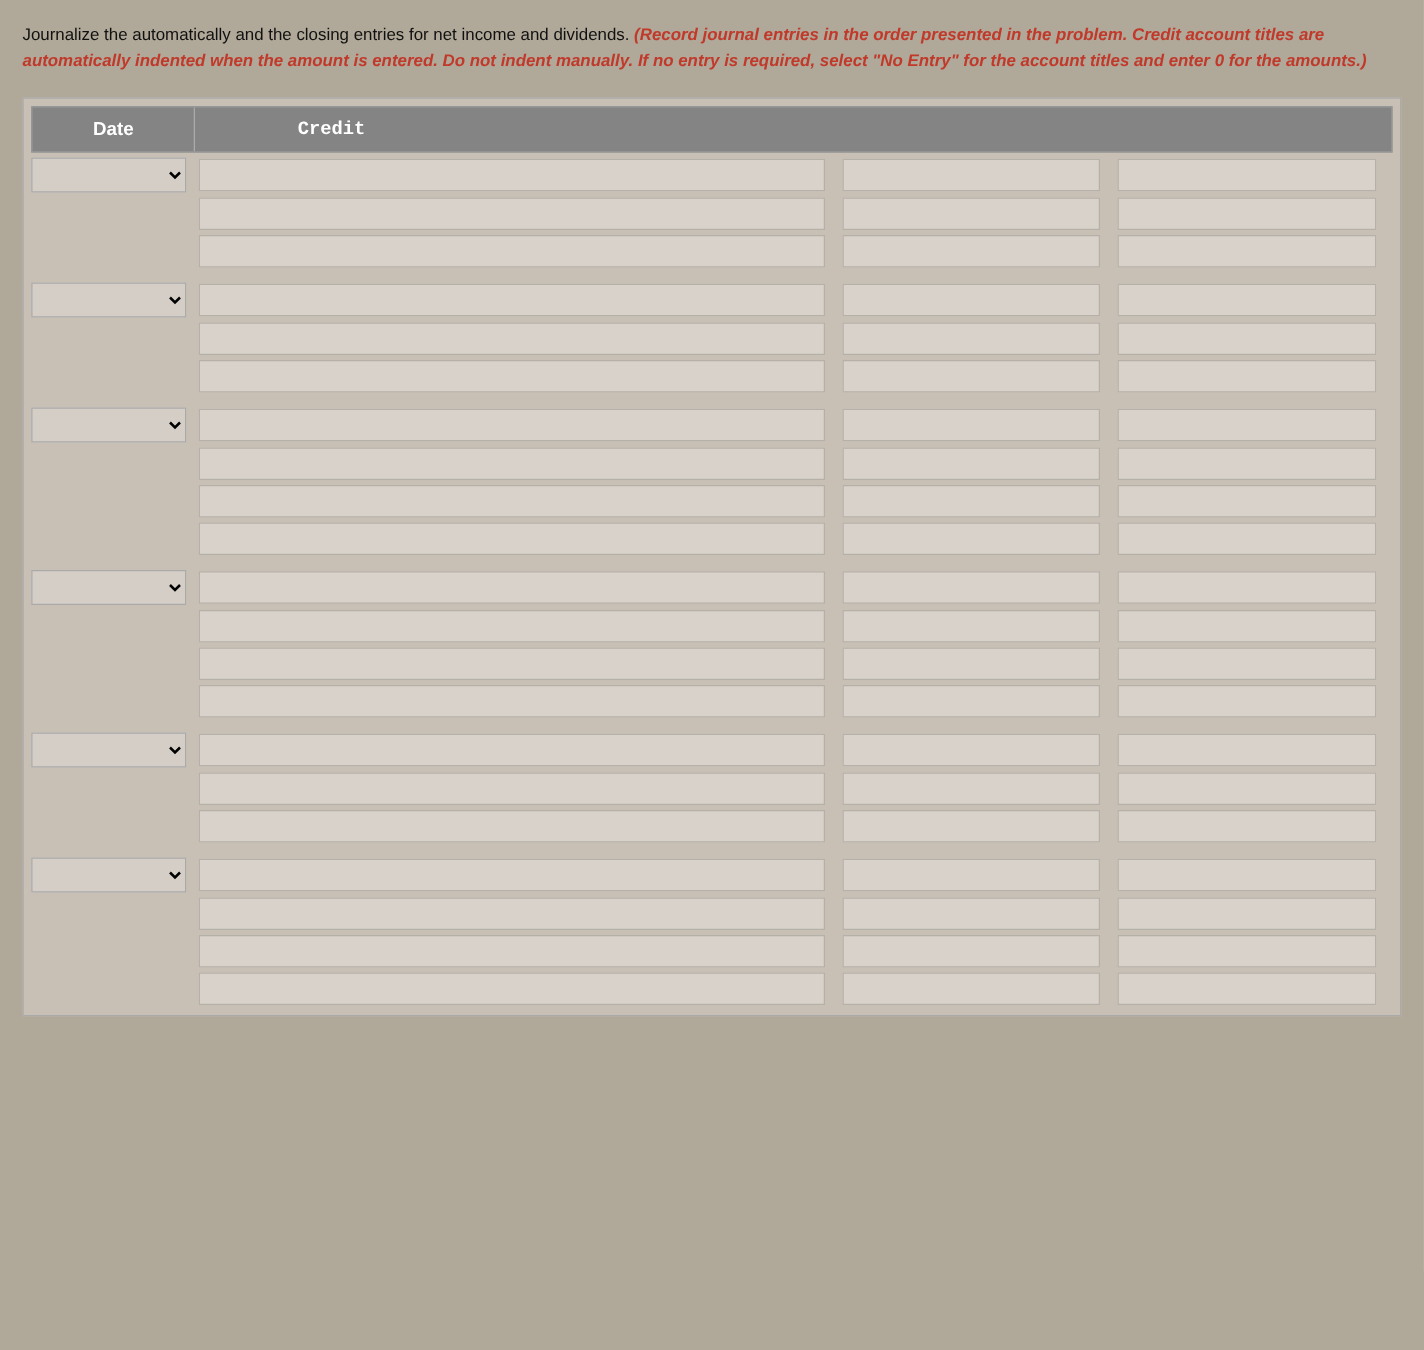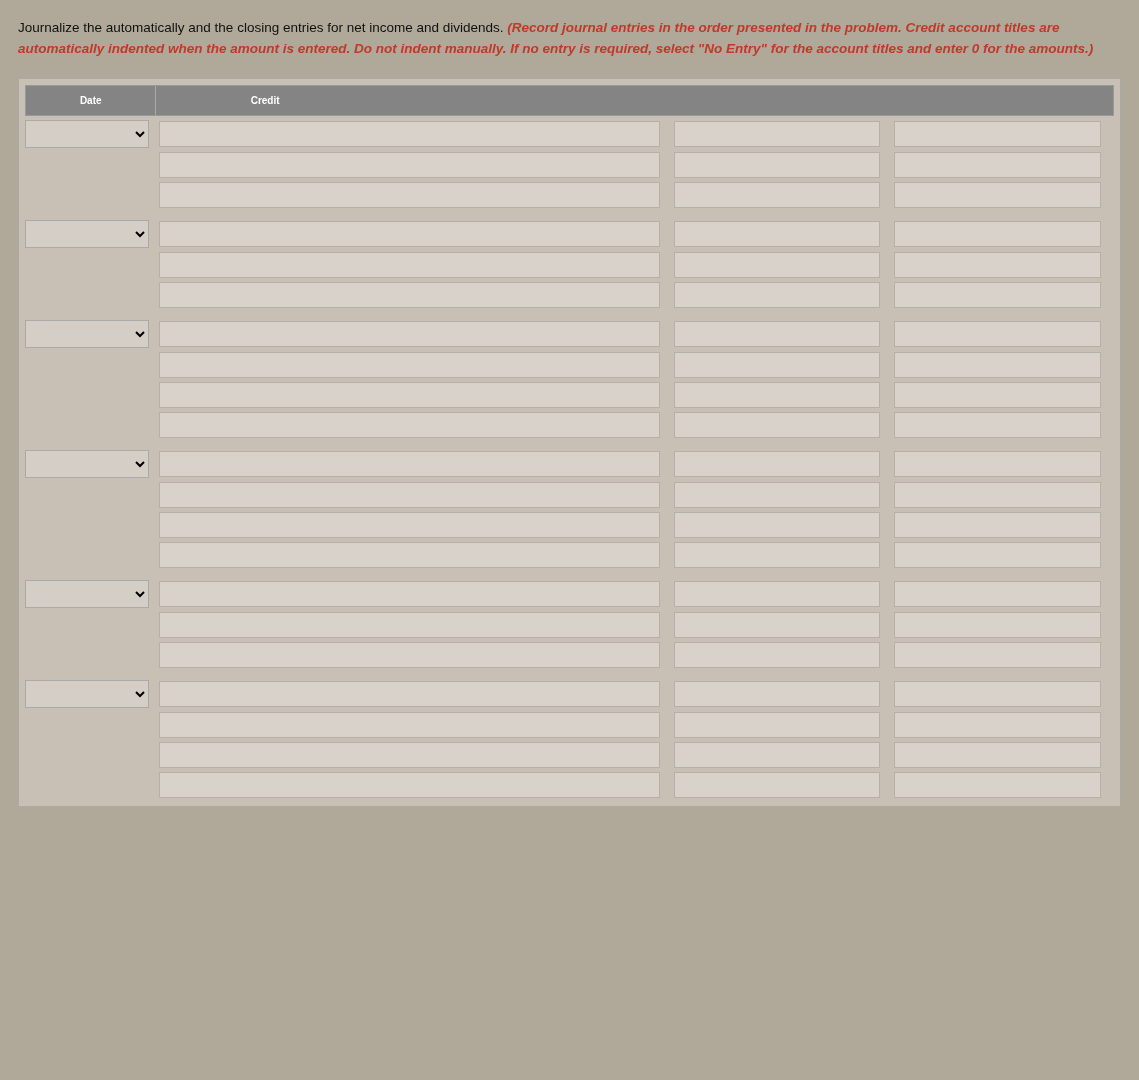--- a/index.html
+++ b/index.html
@@ -66,27 +66,27 @@
       display: flex;
       width: 100%;
       background-color: #848484;
       border: 1px solid #999;
       margin-bottom: 4px;
     }
 
     .header-cell {
       color: white;
       font-weight: bold;
-      font-size: 10px;
+      font-size: 15px;
       text-align: center;
       padding: 9px 4px;
       border-right: 1px solid #aaa;
     }
 
-    .header-cell:last-child { border-right: none; }
+    .header-cell:last-child { border-right: none; font-family: Liberation Mono, monospace; }
 
     .hc-date { width: 12%; }
     .hc-account { width: 47%; }
     .hc-debit { width: 20%; }
     .hc-credit { width: 20%; }
 
     .journal-body {
       display: flex;
       flex-direction: column;
       gap: 2px;

